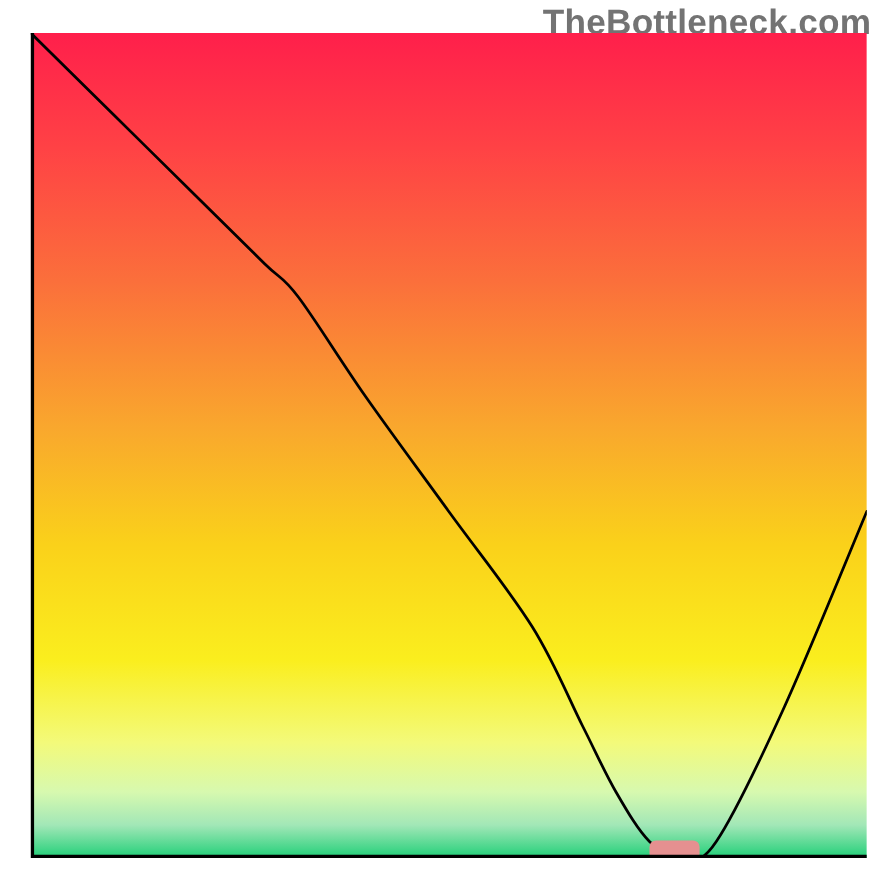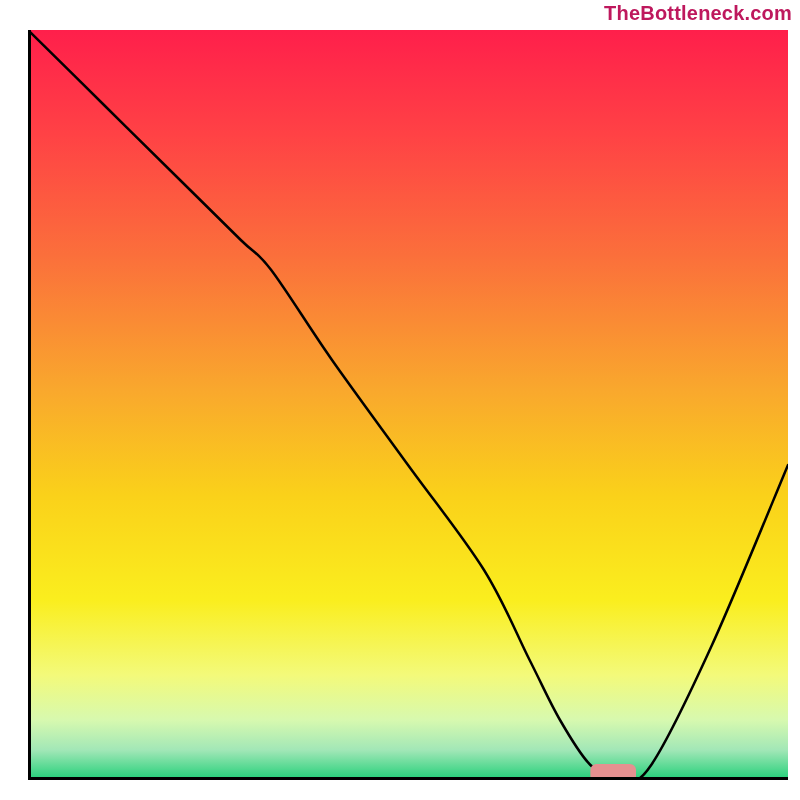--- a/index.html
+++ b/index.html
@@ -14,22 +14,22 @@
   .frame {
     position: relative;
     width: 800px;
     height: 800px;
     box-sizing: border-box;
   }
   .watermark {
     position: absolute;
     top: 2px;
     right: 8px;
-    color: #be185d;
-    font-size: 20px;
+    color: #737373;
+    font-size: 32px;
     font-weight: 600;
     letter-spacing: 0.2px;
   }
   .plot-area {
     position: absolute;
     left: 28px;
     top: 30px;
     width: 760px;
     height: 750px;
     box-sizing: border-box;

